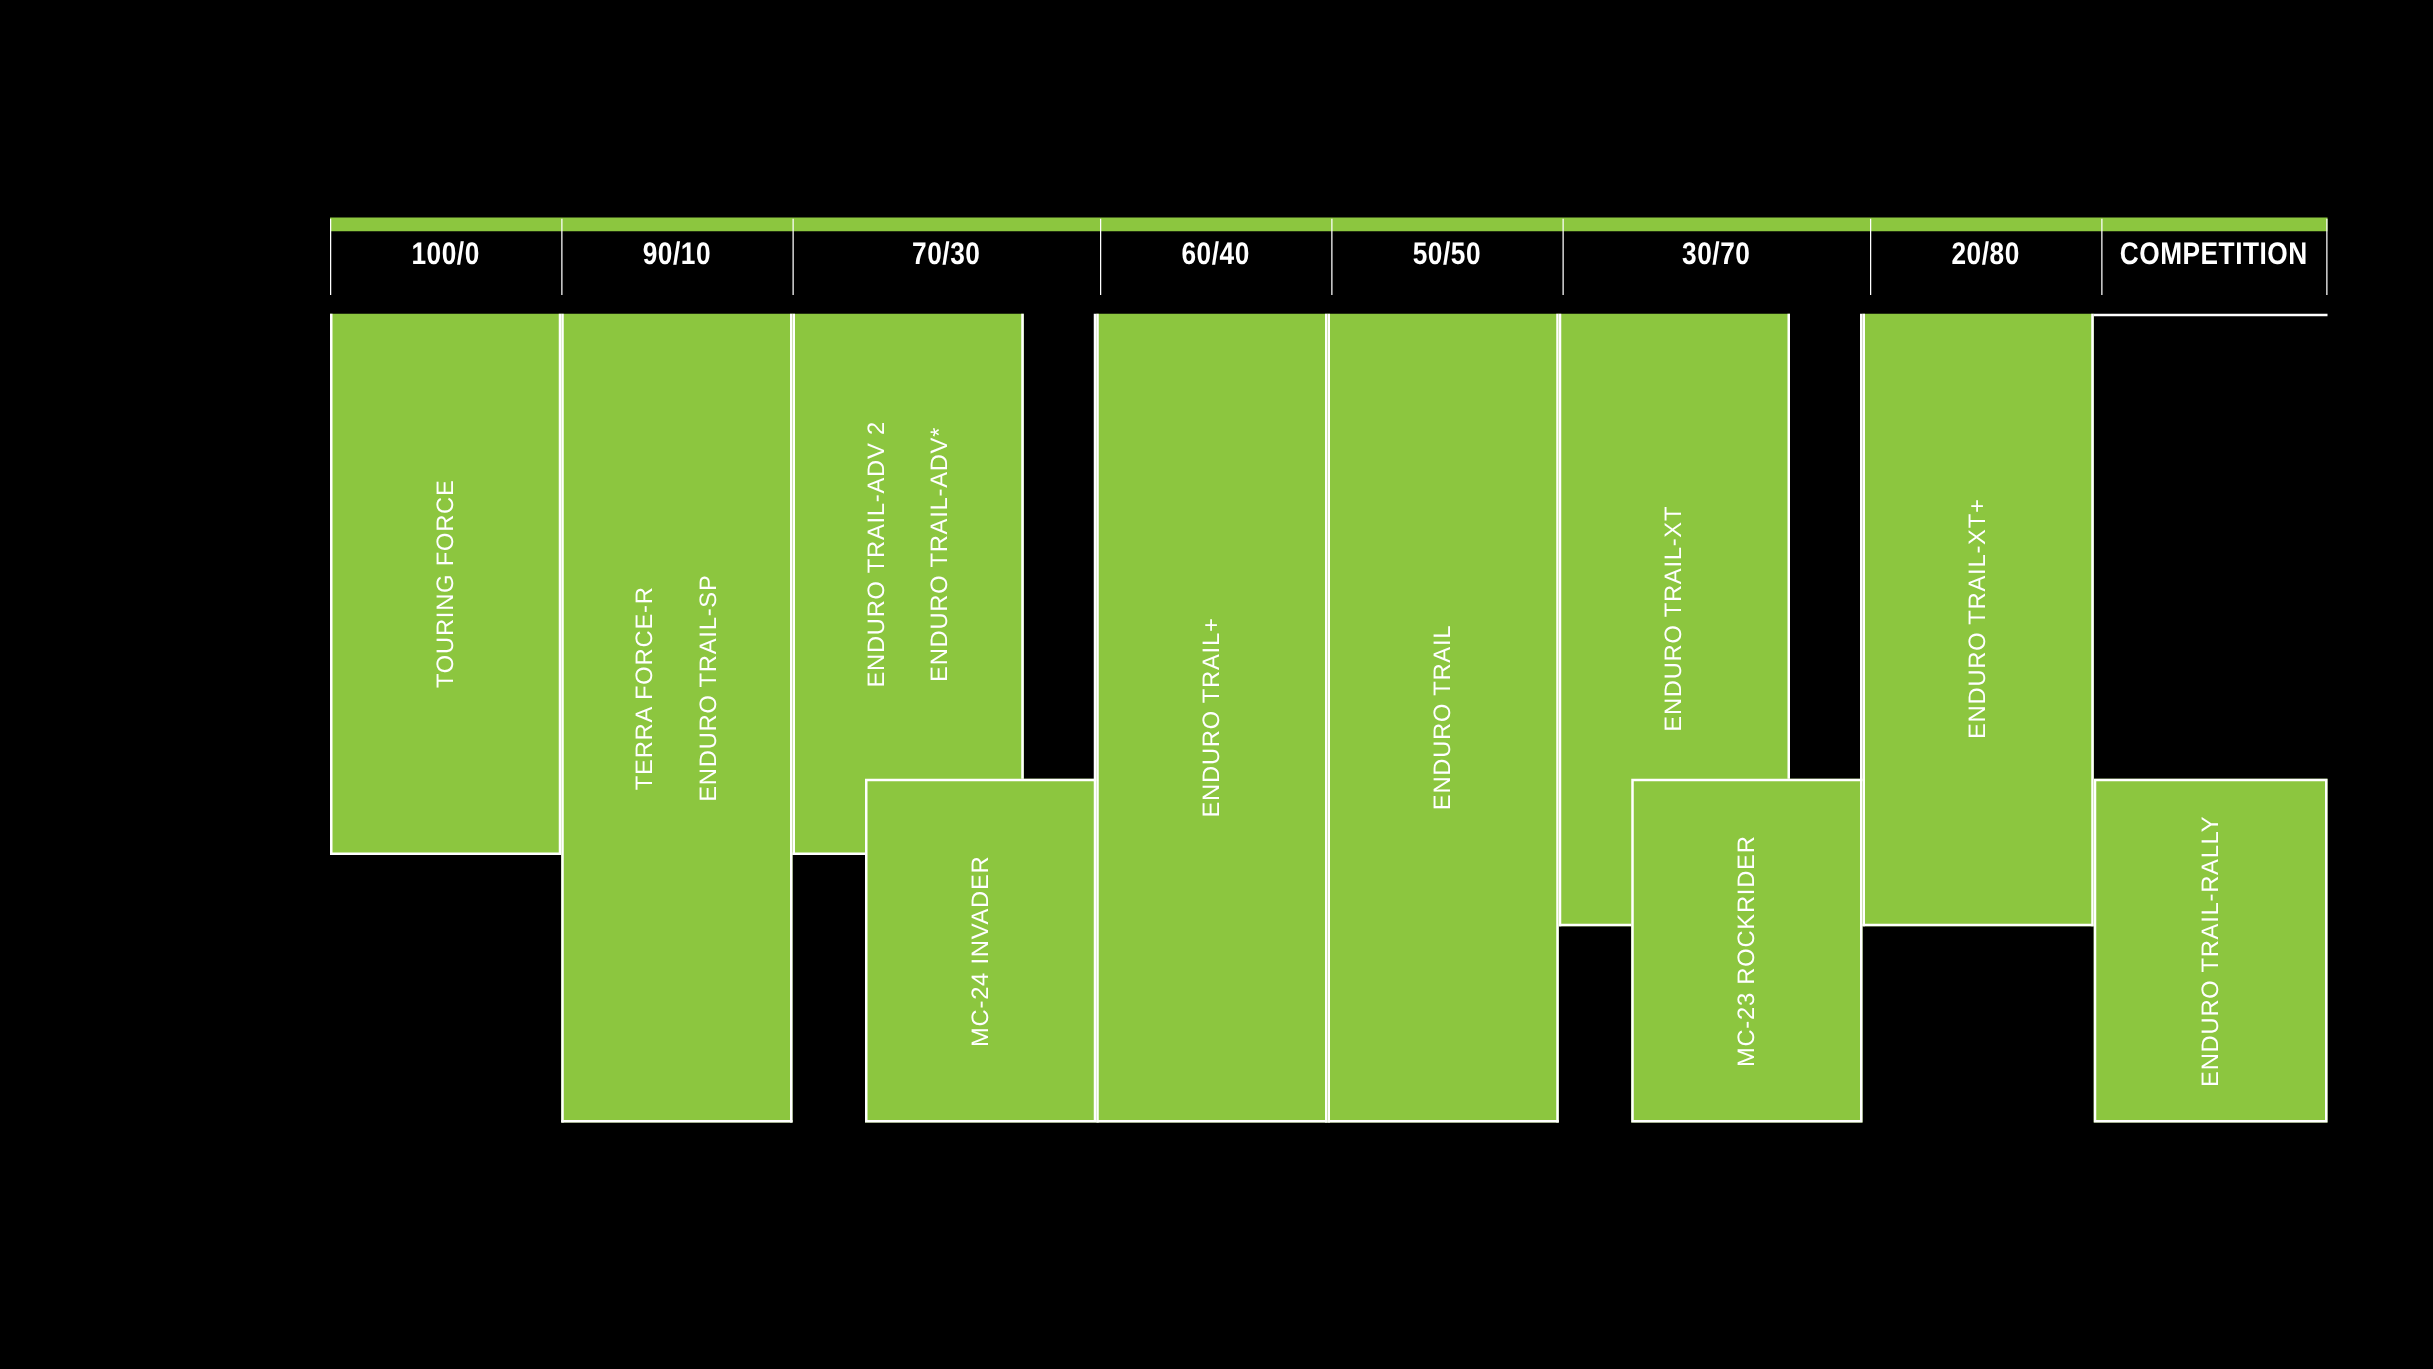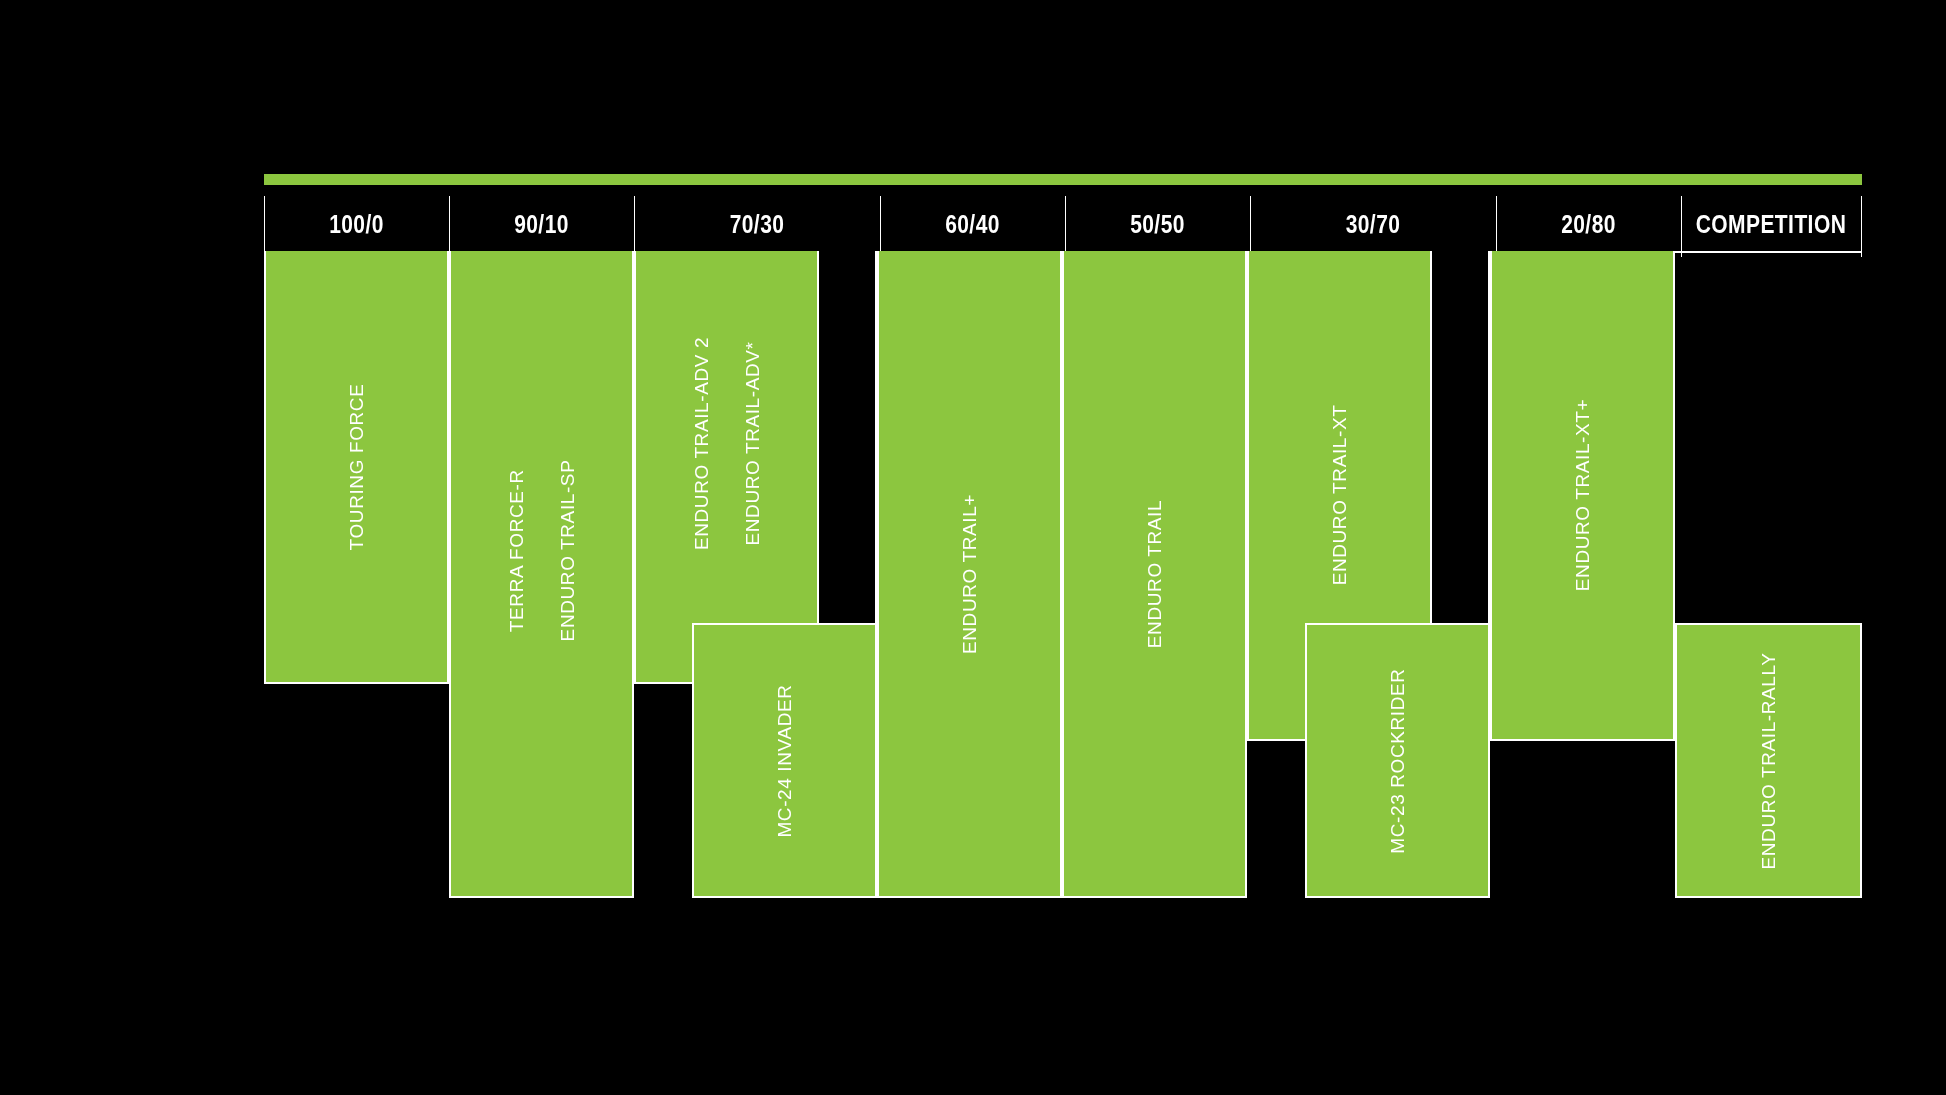--- a/index.html
+++ b/index.html
@@ -31,21 +31,21 @@
     top: 174px;
     width: 1598px;
     height: 11px;
     background: #8CC63F;
   }
 
   
   .header-band {
     position: absolute;
     left: 264px;
-    top: 191px;
+    top: 170px;
     width: 1598px;
     height: 58px;
   }
   .header-cell {
     position: absolute;
     top: 0;
     height: 66px;
     display: flex;
     align-items: center;
     justify-content: center;

